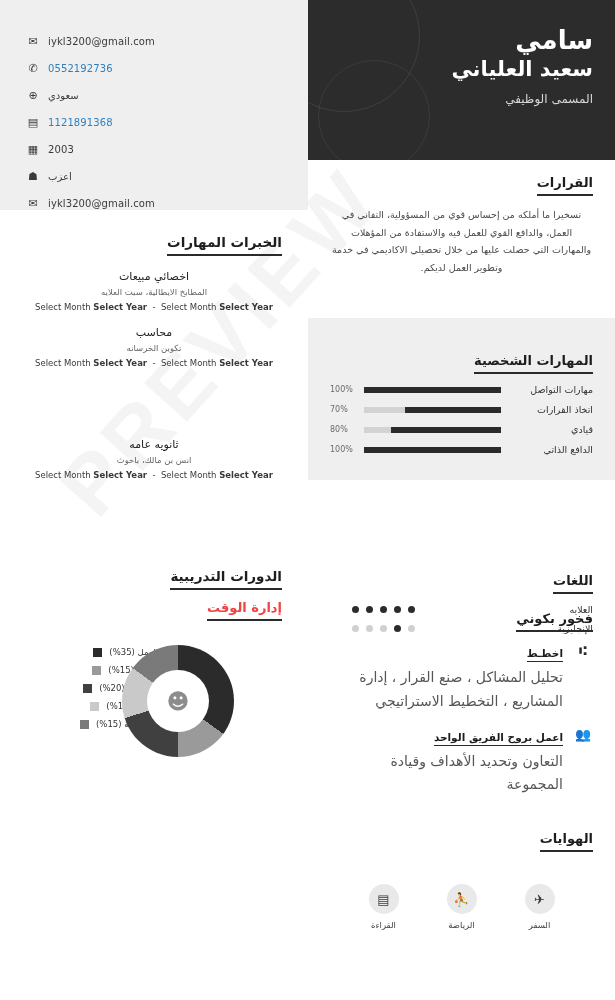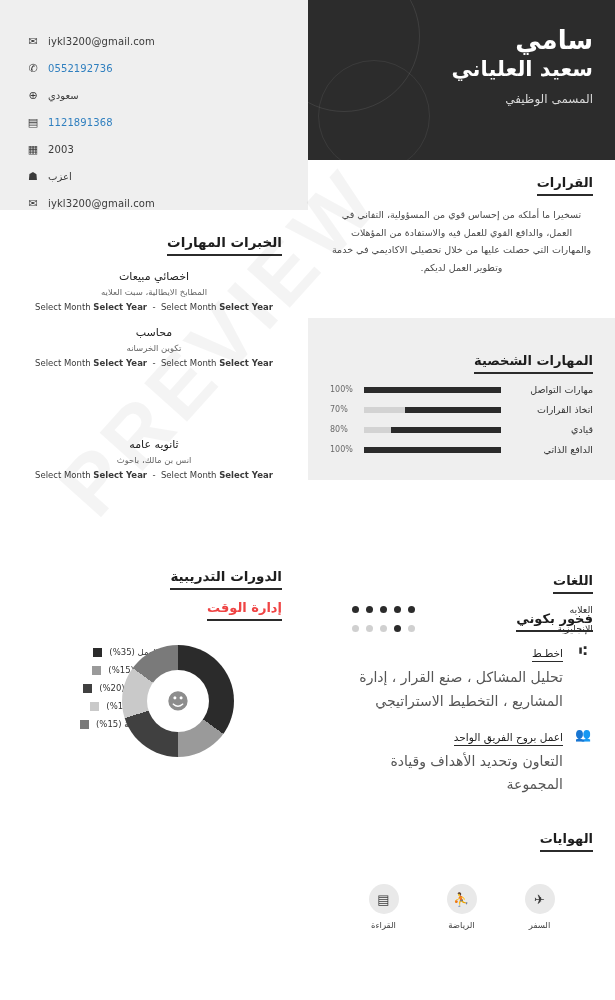--- a/index.html
+++ b/index.html
@@ -250,21 +250,21 @@
     flex: 0 0 20px;
     width: 20px;
     text-align: center;
     font-size: 13px;
     color: #2b2b2b;
     padding-top: 1px;
   }
   .proud-texts { flex: 1 1 auto; text-align: right; }
   .proud-title {
     font-size: 10.5px;
-    font-weight: normal;
+    font-weight: bold;
     color: #1d1d1d;
     display: inline-block;
     border-bottom: 1px solid #2b2b2b;
     padding-bottom: 2px;
     margin-bottom: 4px;
   }
   .proud-desc {
     font-size: 14px;
     color: #555;
     line-height: 1.7;

